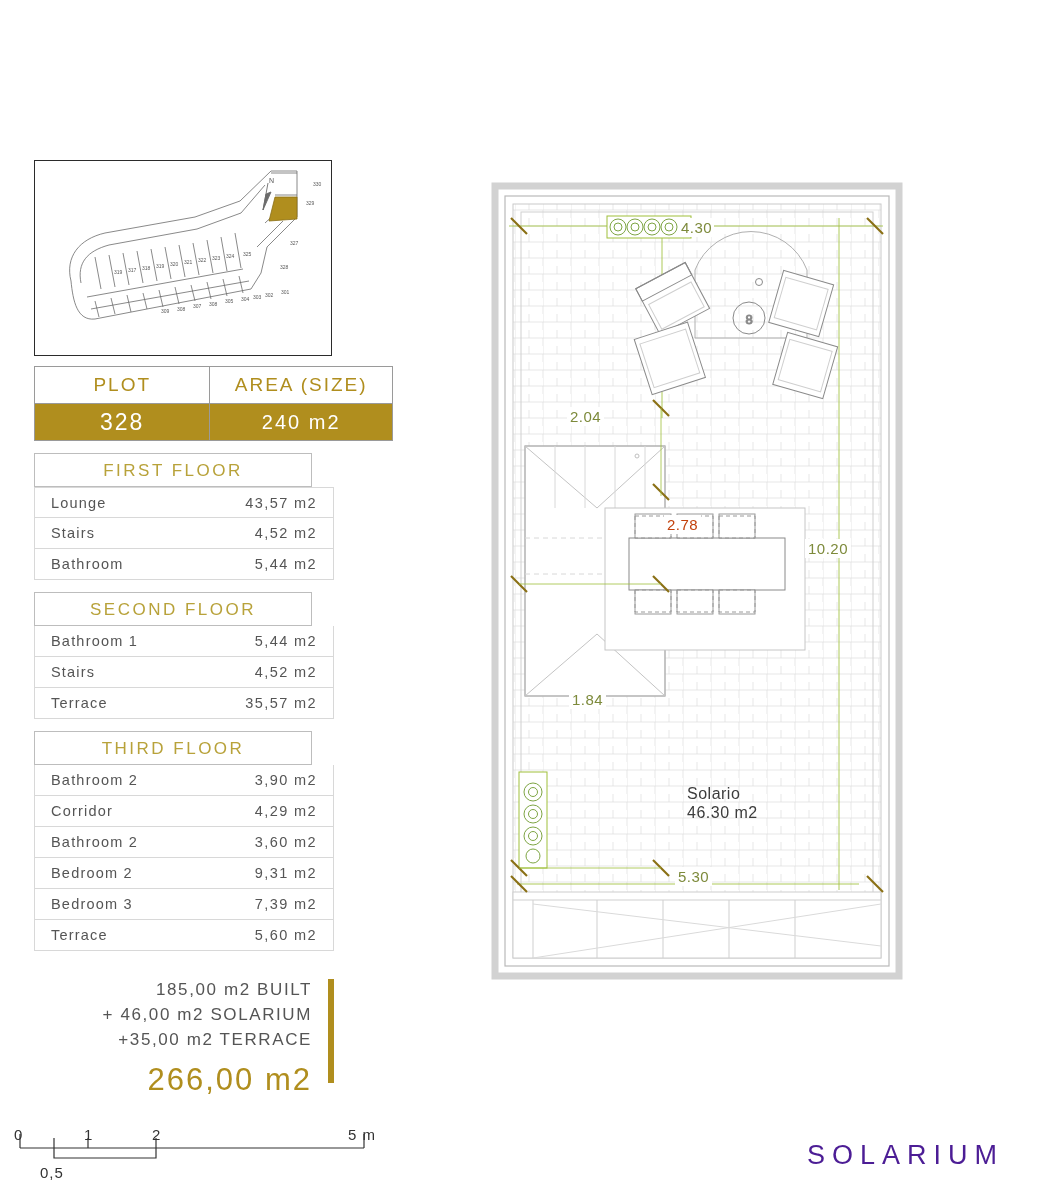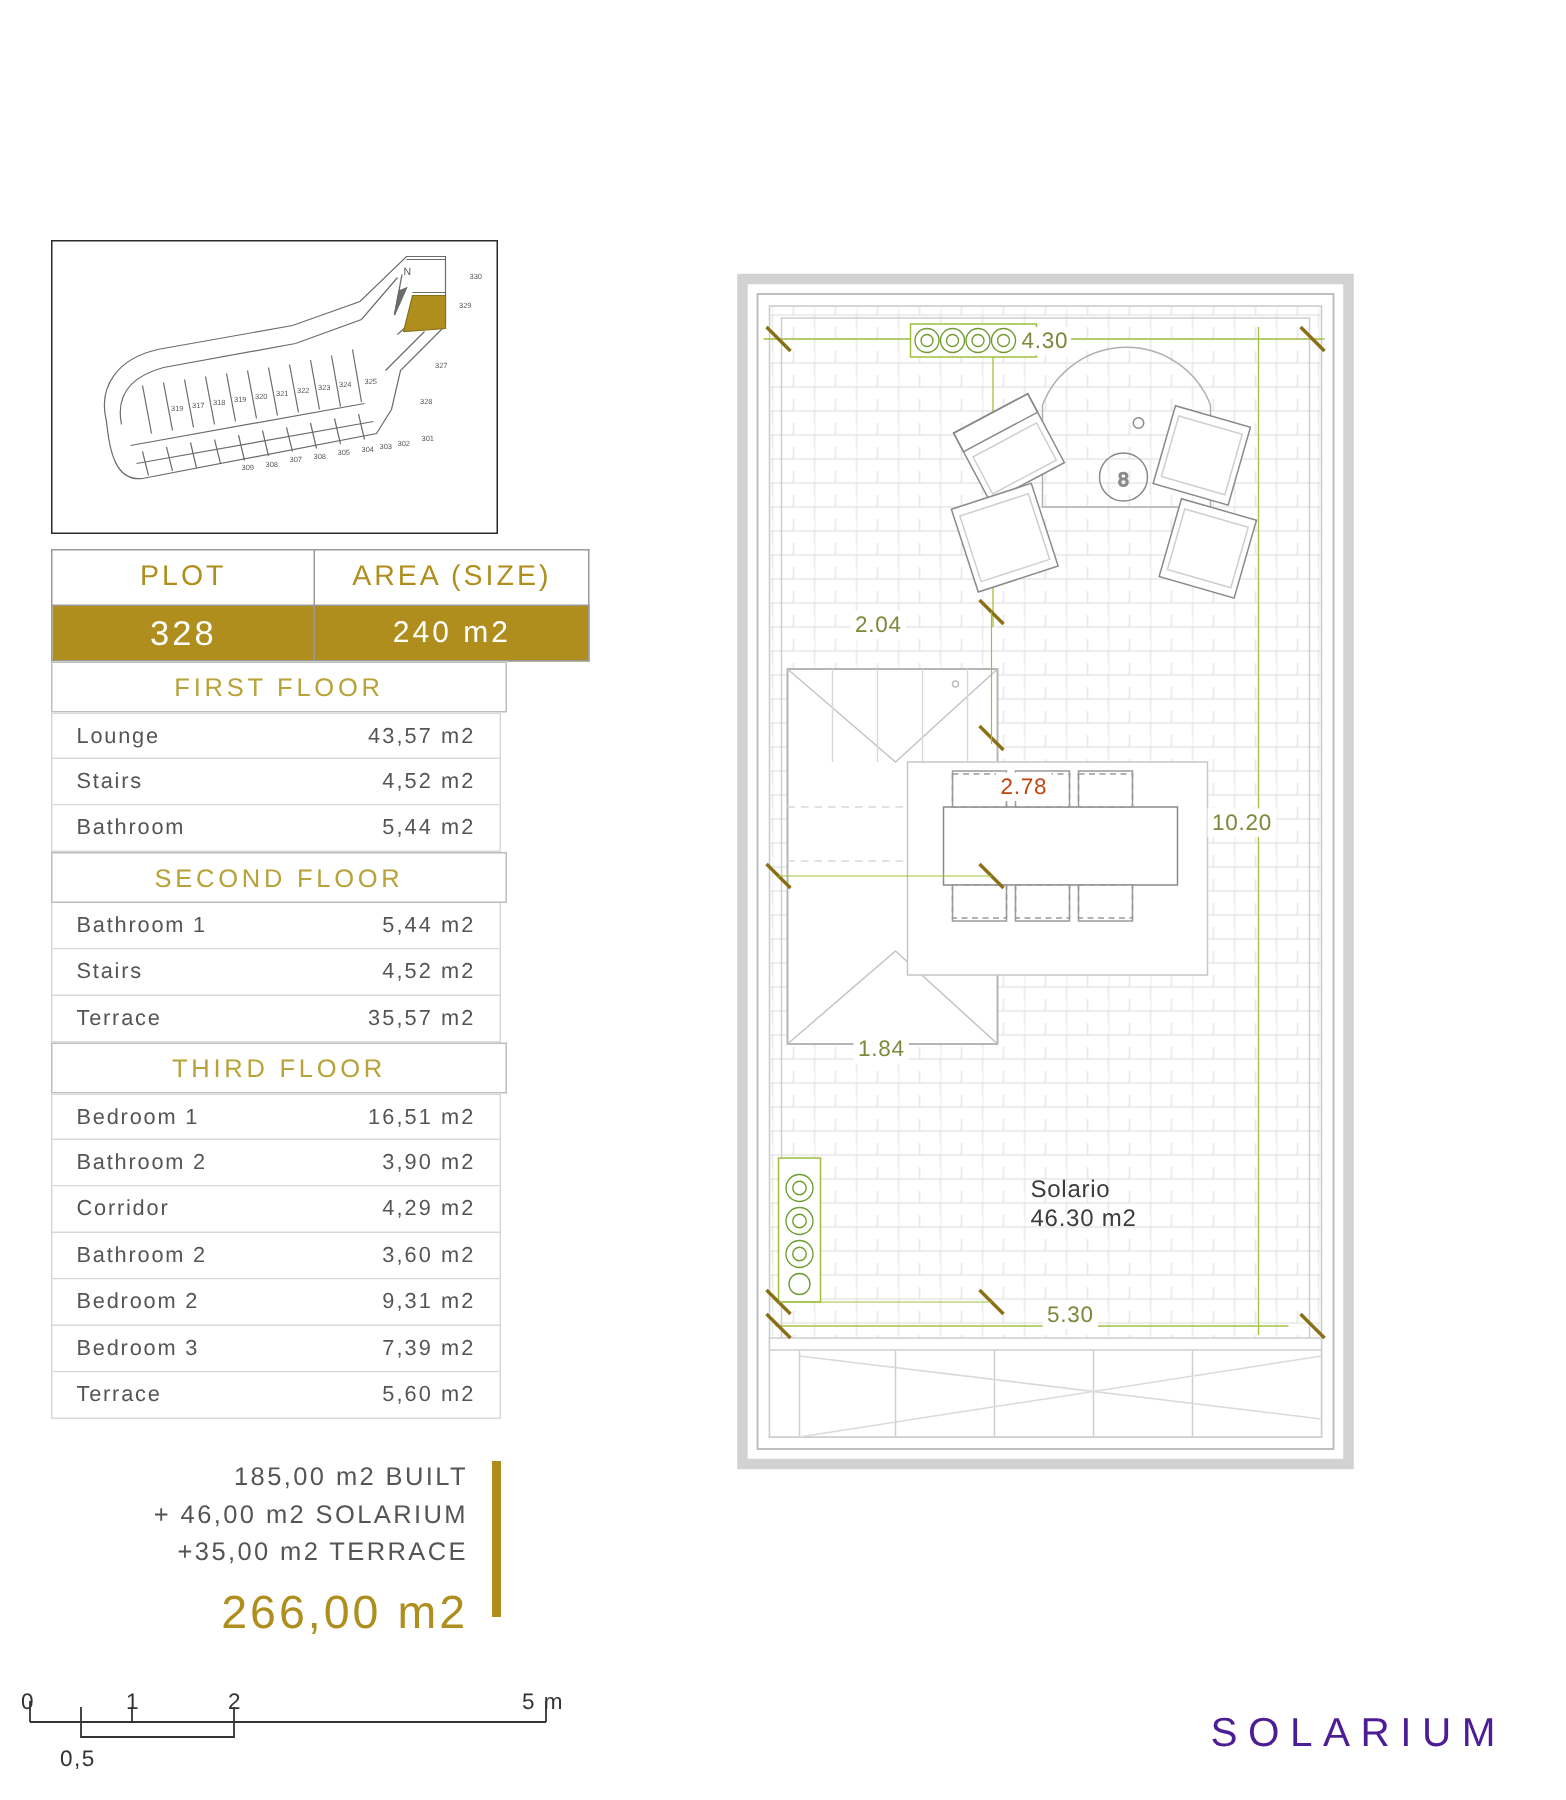--- a/index.html
+++ b/index.html
@@ -29,23 +29,23 @@
   .plot-header td.v{
     background:#b08e1e;color:#ffffff;font-size:23px;letter-spacing:2px;
   }
   .plot-header td.v2{
     background:#b08e1e;color:#ffffff;font-size:20px;letter-spacing:2px;
   }
   .plot-header td.c1{width:49%;}
   .plot-header td.c2{width:51%;}
 
   .floor-title{
-    width:304px;border:1px solid #bdbdbd;box-sizing:border-box;
+    width:278px;border:1px solid #bdbdbd;box-sizing:border-box;
     height:34px;line-height:34px;text-align:center;
-    color:#b8a23a;font-size:17px;letter-spacing:2.5px;margin-top:0;
+    color:#b8a23a;font-size:17px;letter-spacing:2.5px;margin-top:12px;
     background:#fff;
   }
   .row{
     width:300px;border:1px solid #d8d8d8;border-top:none;box-sizing:border-box;
     height:31px;line-height:31px;display:flex;justify-content:space-between;
     padding:0 16px;font-size:14.5px;letter-spacing:1.2px;color:#555;
     background:#fff;
   }
   .row.first{border-top:1px solid #d8d8d8;}
   .row .val{letter-spacing:1.4px;}
@@ -185,24 +185,20 @@
     <div class="row">
       <span>Stairs</span>
       <span class="val">4,52 m2</span>
     </div>
     <div class="row">
       <span>Terrace</span>
       <span class="val">35,57 m2</span>
     </div>
 
     <div class="floor-title">THIRD FLOOR</div>
-    <div class="row first">
-      <span>Bedroom 1</span>
-      <span class="val">16,51 m2</span>
-    </div>
     <div class="row">
       <span>Bathroom 2</span>
       <span class="val">3,90 m2</span>
     </div>
     <div class="row">
       <span>Corridor</span>
       <span class="val">4,29 m2</span>
     </div>
     <div class="row">
       <span>Bathroom 2</span>
@@ -392,20 +388,20 @@
         <rect x="186" y="38" width="36" height="14" fill="#ffffff" opacity="0"></rect>
       </g>
     </svg>
 
     
     <span class="plan-label" style="left:192px;top:40px;color:#7d8a3b;background:#fff;padding:0 2px;">4.30</span>
     <span class="plan-label" style="left:80px;top:229px;color:#7d8a3b;background:#fff;padding:0 3px;">2.04</span>
     <span class="plan-label" style="left:177px;top:337px;color:#c2410c;background:#fff;padding:0 3px;">2.78</span>
     <span class="plan-label" style="left:318px;top:361px;color:#7d8a3b;background:#fff;padding:0 3px;">10.20</span>
     <span class="plan-label" style="left:82px;top:512px;color:#7d8a3b;background:#fff;padding:0 3px;">1.84</span>
-    <span class="plan-label" style="left:208px;top:689px;color:#7d8a3b;background:#fff;padding:0 3px;">5.30</span>
+    <span class="plan-label" style="left:188px;top:689px;color:#7d8a3b;background:#fff;padding:0 3px;">5.30</span>
     <span class="plan-label" style="left:200px;top:606px;font-size:16px;color:#3c3c3c;">Solario</span>
     <span class="plan-label" style="left:200px;top:625px;font-size:16px;color:#3c3c3c;">46.30 m2</span>
   </div>
 
   <div class="watermark">SOLARIUM</div>
 
 </div>
 
 </body></html>

